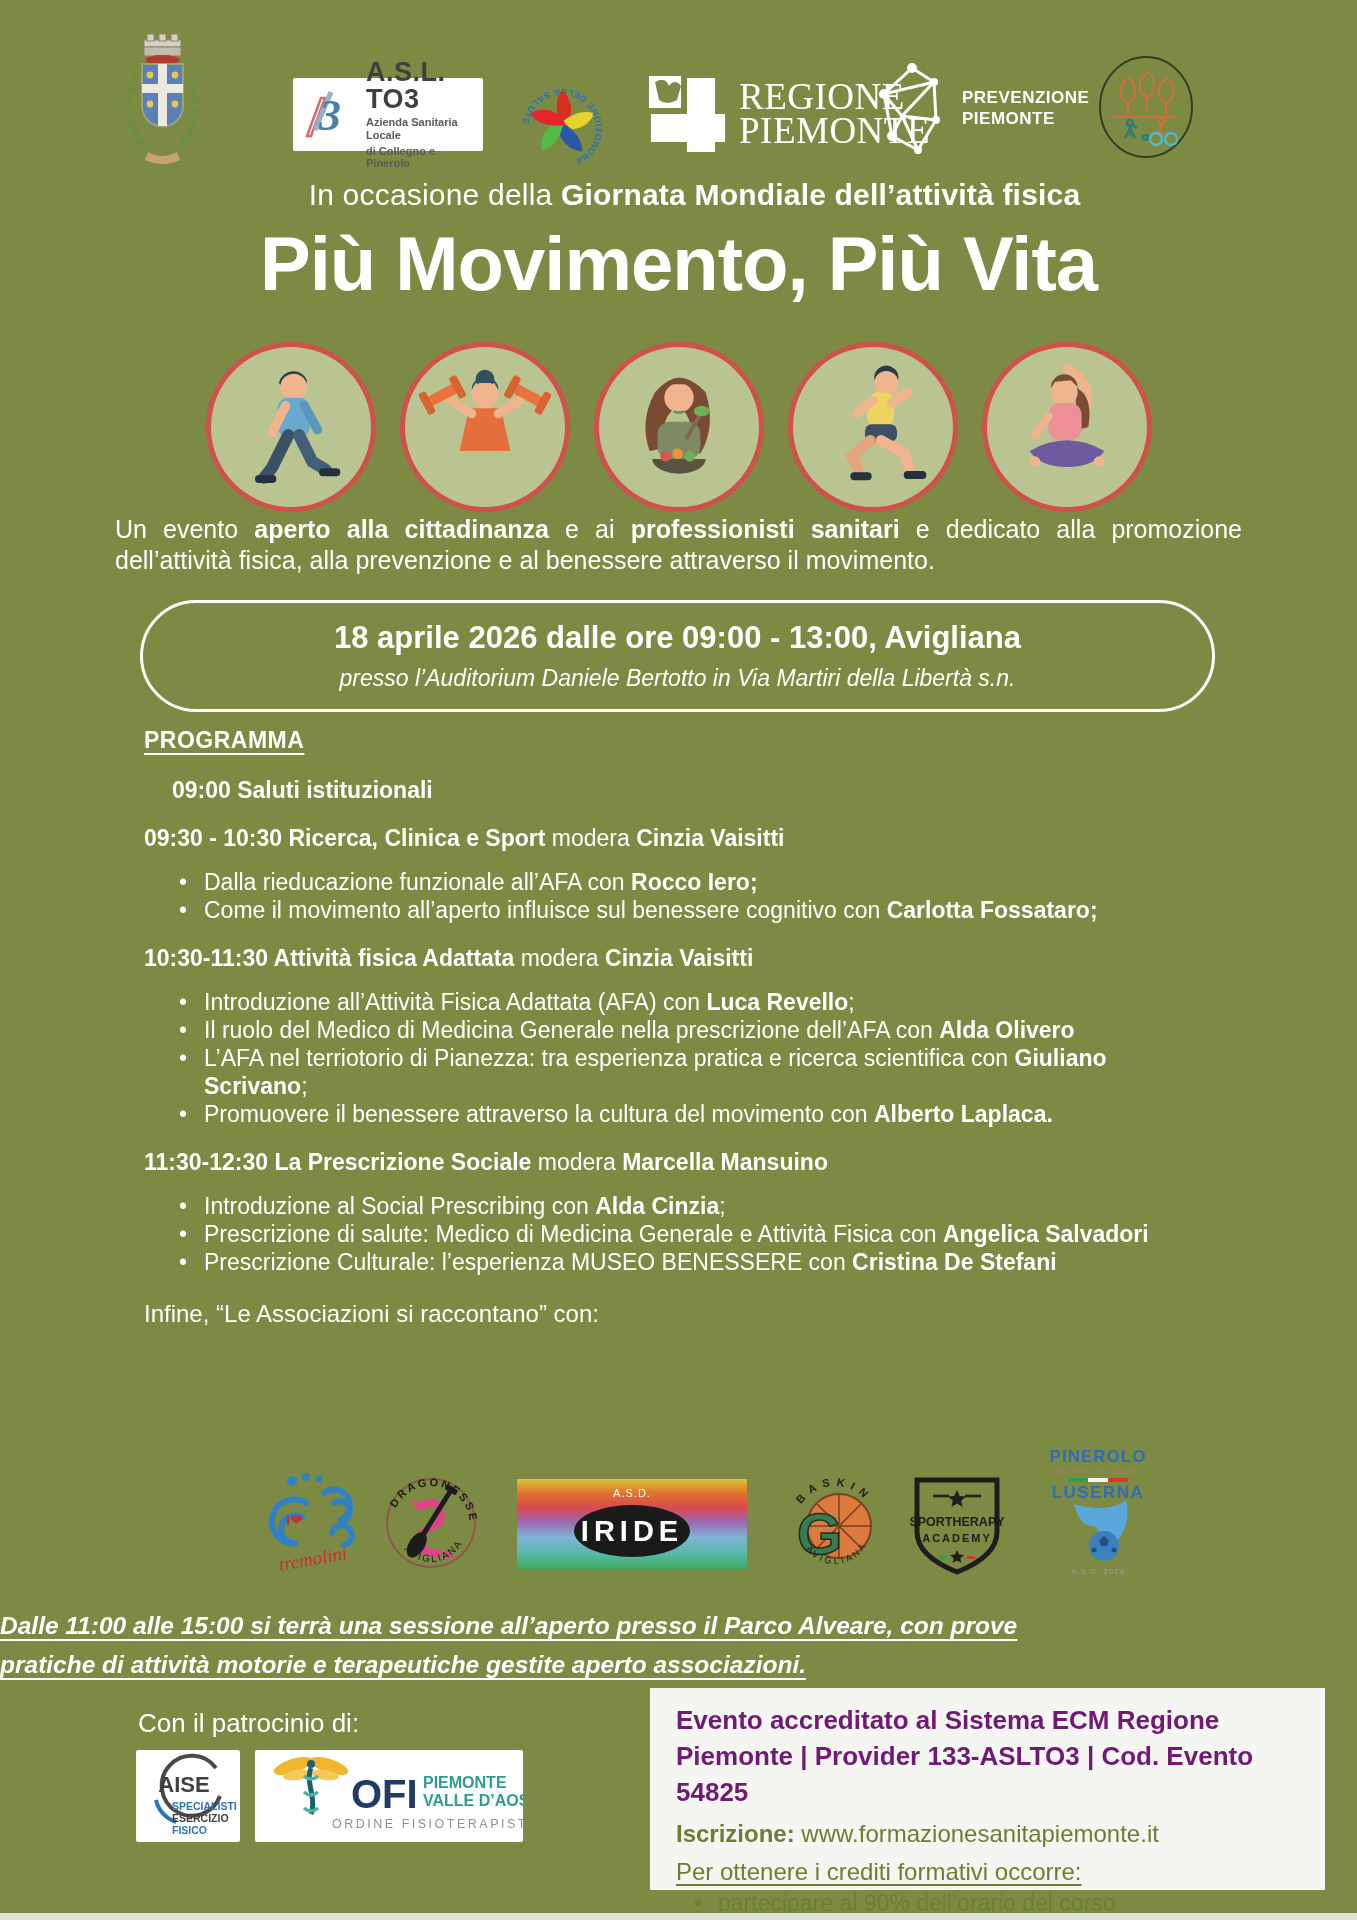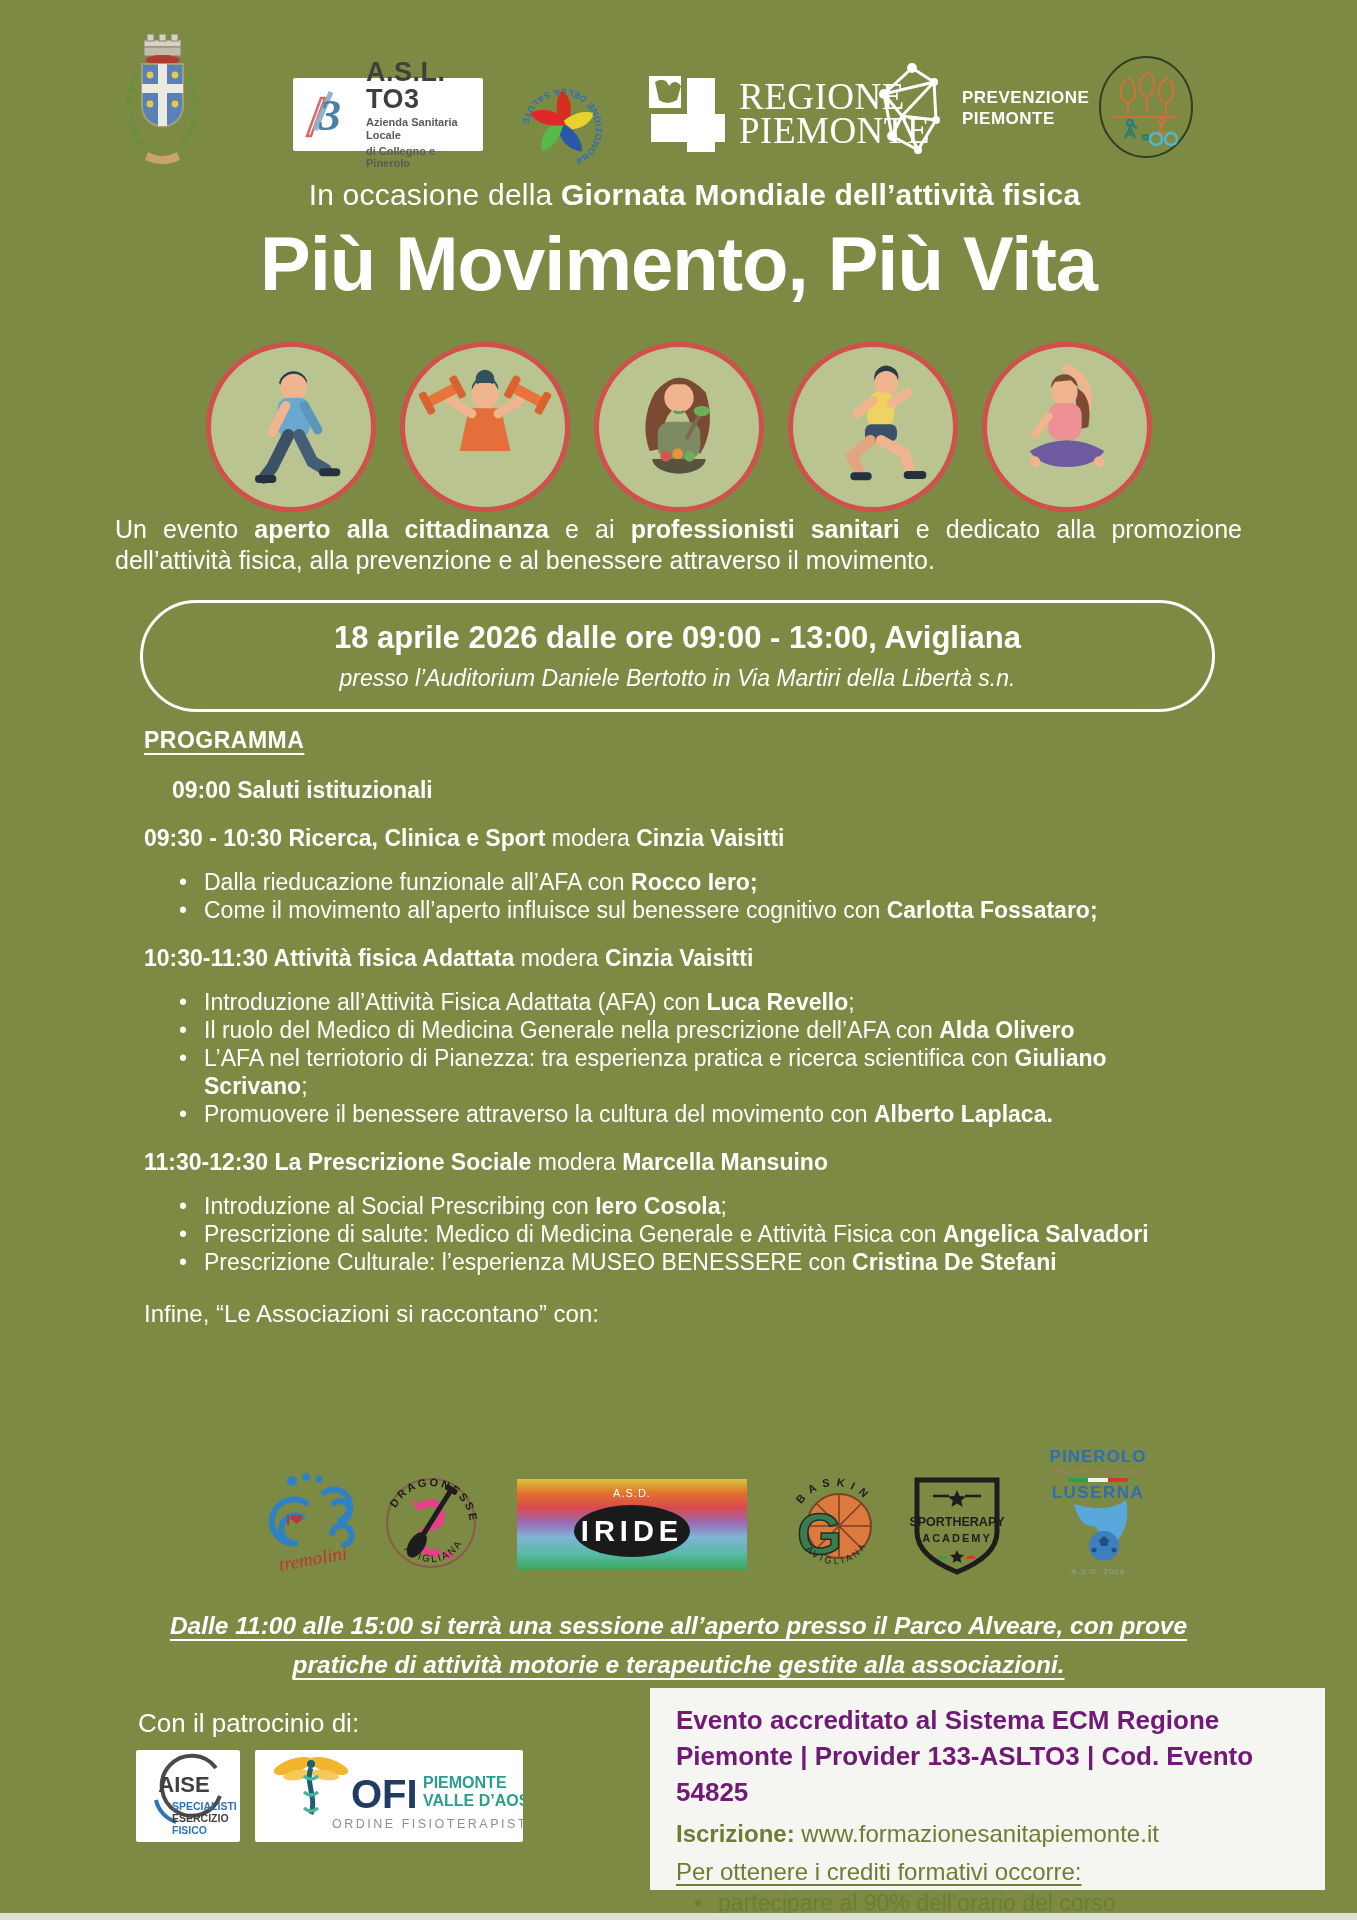--- a/index.html
+++ b/index.html
@@ -37,21 +37,21 @@
   .prog-opening{margin-top:22px;font-weight:700;margin-left:28px;}
   .session{margin-top:20px;}
   .session:first-of-type{margin-top:28px;}
   ul.bullets{margin:16px;padding:0;list-style:none;}
   ul.bullets li{position:relative;padding-left:44px;}
   ul.bullets li::before{content:"\2022";position:absolute;left:19px;top:0;}
   .prog-closing{margin-top:24px;font-size:24px;}
   
   .assoc svg{display:block;}
   
-  .outdoor{top:1606px;left:0;width:100%;text-align:center;font-size:24.5px;font-weight:700;font-style:italic;line-height:39px;text-decoration:underline;}
+  .outdoor{top:1606px;left:0;width:100%;text-align:left;font-size:24.5px;font-weight:700;font-style:italic;line-height:39px;text-decoration:underline;}
   .outdoor div{display:inline-block;text-decoration:underline;text-underline-offset:5px;text-decoration-thickness:2px;}
   
   .patron-label{top:1708px;left:138px;font-size:26px;}
   .white-box{background:#fff;border-radius:2px;}
   .ecm-card{top:1688px;left:650px;width:675px;height:202px;background:#f5f5f1;box-sizing:border-box;padding:14px 26px;color:#6d7e33;}
   .ecm-title{font-size:26px;line-height:36px;font-weight:700;color:#701a75;}
   .ecm-iscr{font-size:24px;margin-top:10px;}
   .ecm-iscr .lbl{font-weight:700;}
   .ecm-crediti{font-size:24px;margin-top:10px;text-decoration:underline;text-underline-offset:4px;}
   ul.ecm-bullets{margin:4px 0 0 0;padding:0;list-style:none;font-size:23px;line-height:27px;}
@@ -293,21 +293,21 @@
         <li><span>Introduzione all’Attività Fisica Adattata (AFA) con </span><span class="bb">Luca Revello</span><span>;</span></li>
         <li><span>Il ruolo del Medico di Medicina Generale nella prescrizione dell’AFA con </span><span class="bb">Alda Olivero</span></li>
         <li><span>L’AFA nel terriotorio di Pianezza: tra esperienza pratica e ricerca scientifica con </span><span class="bb">Giuliano Scrivano</span><span>;</span></li>
         <li><span>Promuovere il benessere attraverso la cultura del movimento con </span><span class="bb">Alberto Laplaca.</span></li>
       </ul>
     </div>
 
     <div class="session">
       <div><span class="bb">11:30-12:30 La Prescrizione Sociale</span><span> modera </span><span class="bb">Marcella Mansuino</span></div>
       <ul class="bullets">
-        <li><span>Introduzione al Social Prescribing con </span><span class="bb">Iero Cosola</span><span>;</span></li>
+        <li><span>Introduzione al Social Prescribing con </span><span class="bb">Alda Cinzia</span><span>;</span></li>
         <li><span>Prescrizione di salute: Medico di Medicina Generale e Attività Fisica con </span><span class="bb">Angelica Salvadori</span></li>
         <li><span>Prescrizione Culturale: l’esperienza MUSEO BENESSERE con </span><span class="bb">Cristina De Stefani</span></li>
       </ul>
     </div>
 
     <div class="prog-closing">Infine, “Le Associazioni si raccontano” con:</div>
   </div>
 
   <div class="abs assoc" style="left:262px;top:1467px;">
     <svg width="98" height="114" viewBox="0 0 98 114">
@@ -411,21 +411,21 @@
       <circle cx="72" cy="100" r="15" fill="#3d7fbf"></circle>
       <path d="M72,90 l5,4 -2,6 h-6 l-2,-6 z" fill="#1f4f80"></path>
       <circle cx="62" cy="104" r="2.5" fill="#1f4f80"></circle>
         <circle cx="82" cy="104" r="2.5" fill="#1f4f80"></circle>
       <text x="66" y="128" font-size="8" fill="#9aa0a8" text-anchor="middle" letter-spacing="1">A.S.D. 2024</text>
     </svg>
   </div>
 
   <div class="abs outdoor">
     <div>Dalle 11:00 alle 15:00 si terrà una sessione all’aperto presso il Parco Alveare, con prove</div><br>
-    <div>pratiche di attività motorie e terapeutiche gestite alla associazioni.</div>
+    <div>pratiche di attività motorie e terapeutiche gestite aperto associazioni.</div>
   </div>
 
   <div class="abs patron-label">Con il patrocinio di:</div>
 
   <div class="abs white-box" style="left:136px;top:1750px;width:104px;height:92px;">
     <svg width="104" height="92" viewBox="0 0 104 92">
       <path d="M80,18 A30,30 0 1 0 84,46" fill="none" stroke="#4a4a48" stroke-width="4"></path>
       <path d="M20,50 A30,30 0 0 0 40,72" fill="none" stroke="#2e75b6" stroke-width="4"></path>
       <text x="48" y="42" font-size="22" font-weight="700" fill="#3f3f3d" text-anchor="middle">AISE</text>
       <text x="36" y="60" font-size="10.5" font-weight="700" fill="#2e75b6">SPECIALISTI</text>

